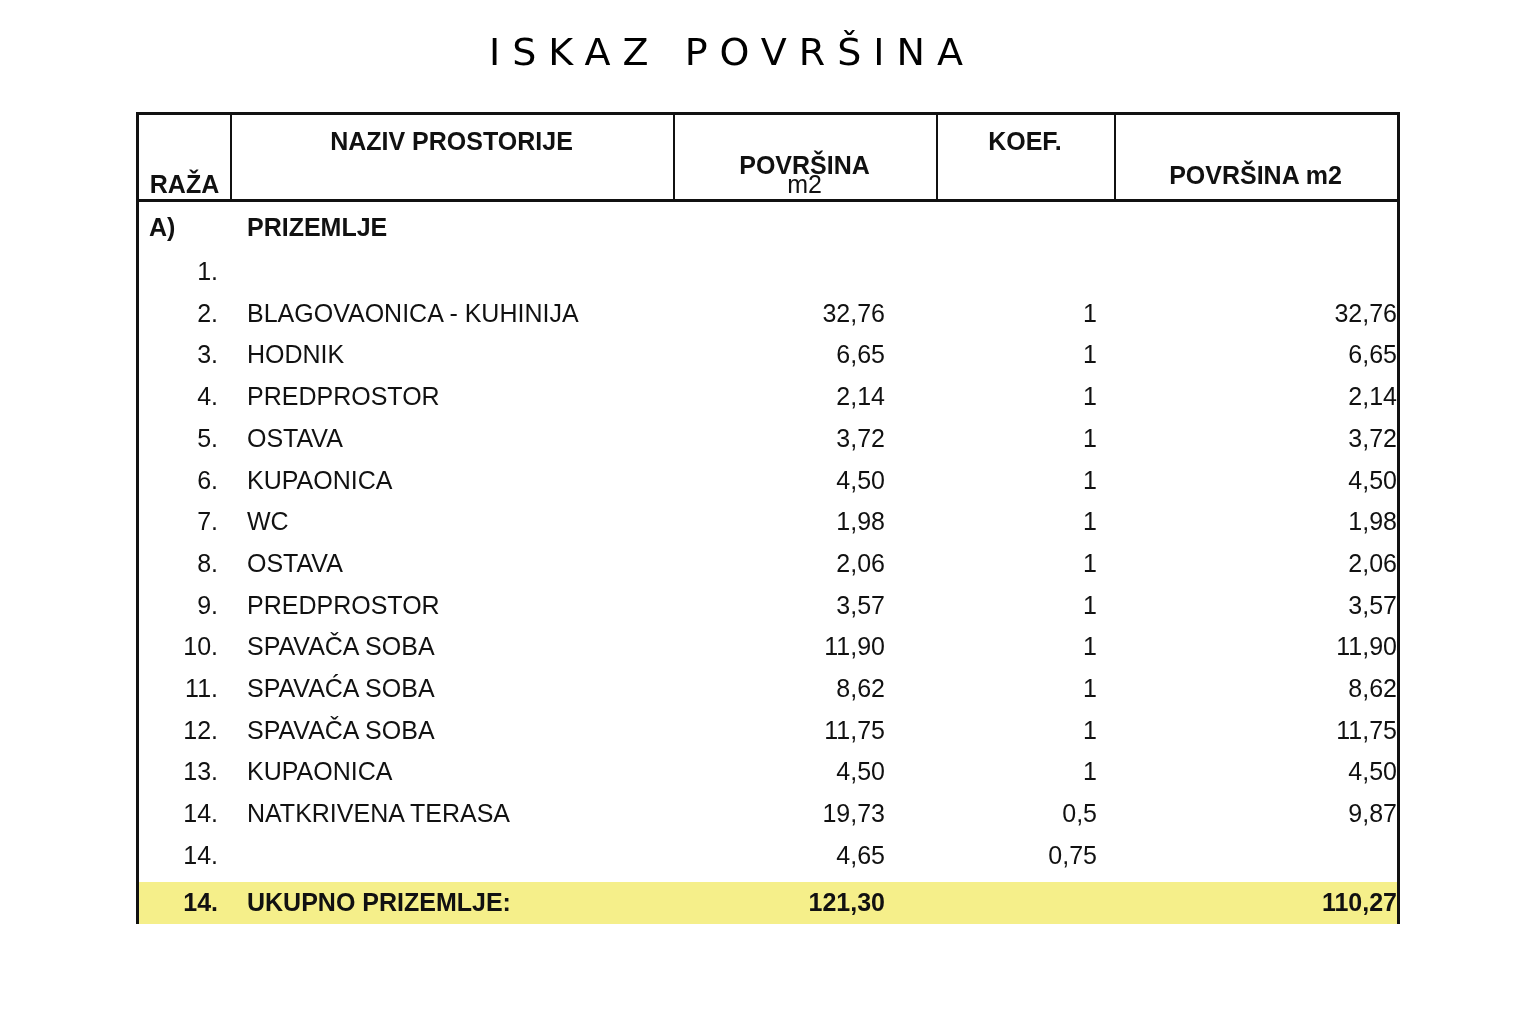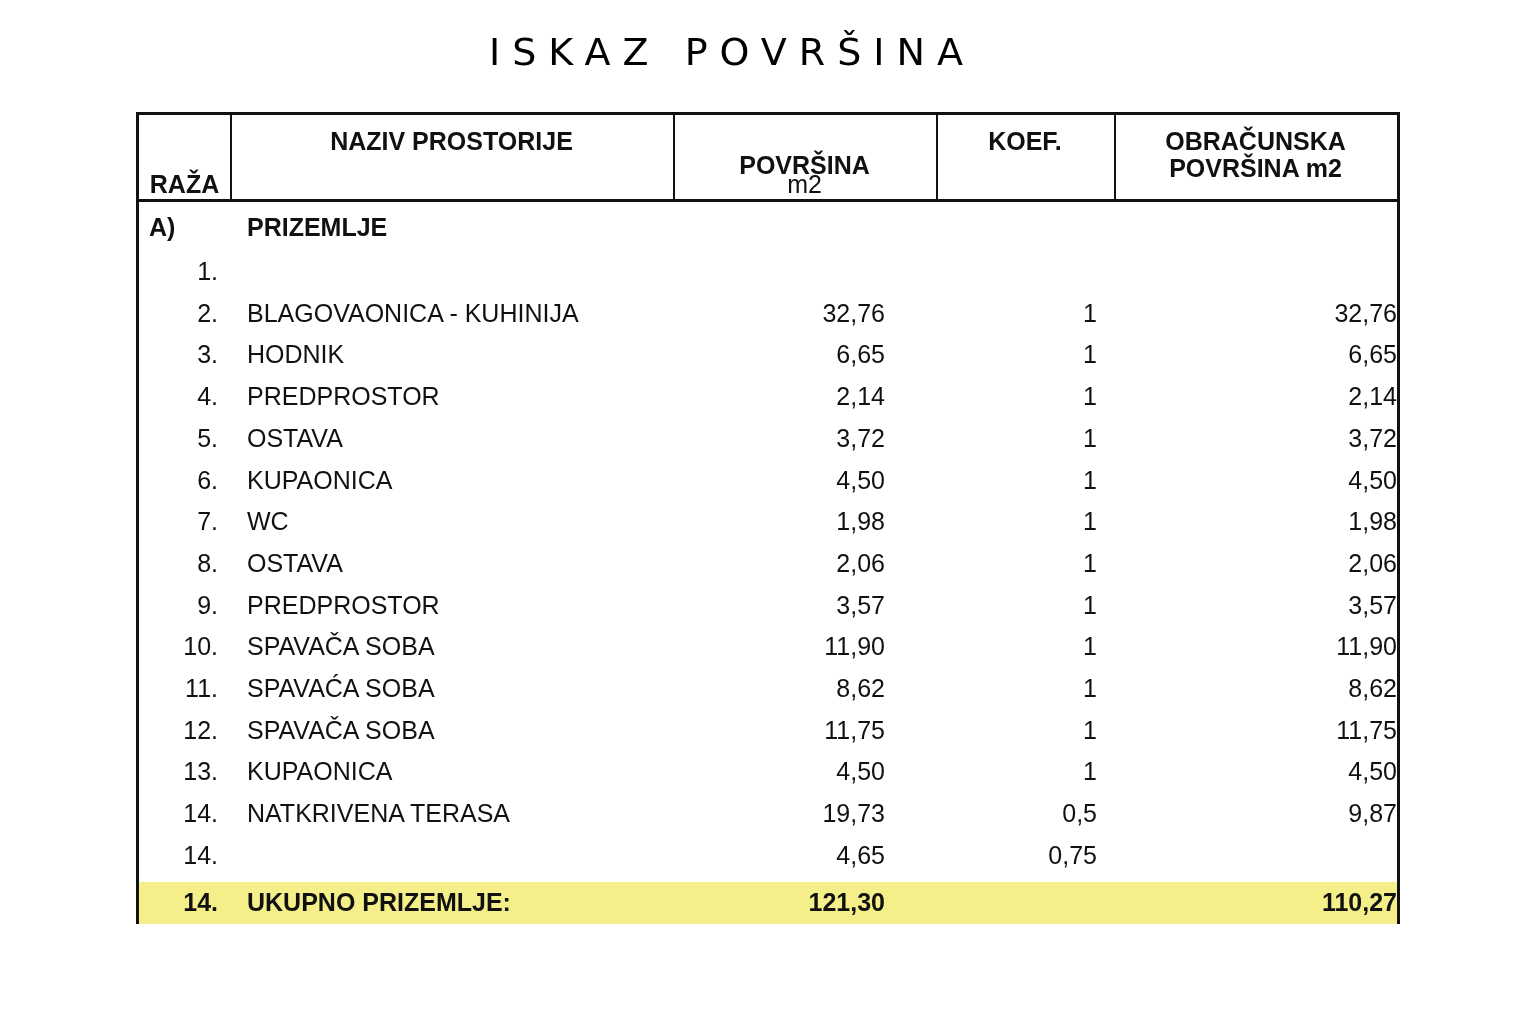--- a/index.html
+++ b/index.html
@@ -44,22 +44,21 @@
       <span class="hl" style="top:55px;">RAŽA</span>
     </div>
     <div class="col c3">
       <span class="hl" style="top:12px;margin-top:24px;">POVRŠINA</span>
       <span class="hl" style="top:55px;font-weight:normal;">m2</span>
     </div>
     <div class="col c4">
       <span class="hl" style="top:12px;">KOEF.</span>
     </div>
     <div class="col c5">
-      <span class="hl" style="top:12px;">OBRAČUNSKA</span>
-      <span class="hl" style="top:39px;">POVRŠINA m2</span>
+      <span class="hl" style="top:46px;">POVRŠINA m2</span>
     </div>
   </div>
 
   <div class="body">
     <div class="row bold" style="top:5px;">
       <span style="left:10px;">A)</span>
       <span class="r-name">PRIZEMLJE</span>
     </div>
     <div id="rows">
         <div class="row" style="top: 49px;">

